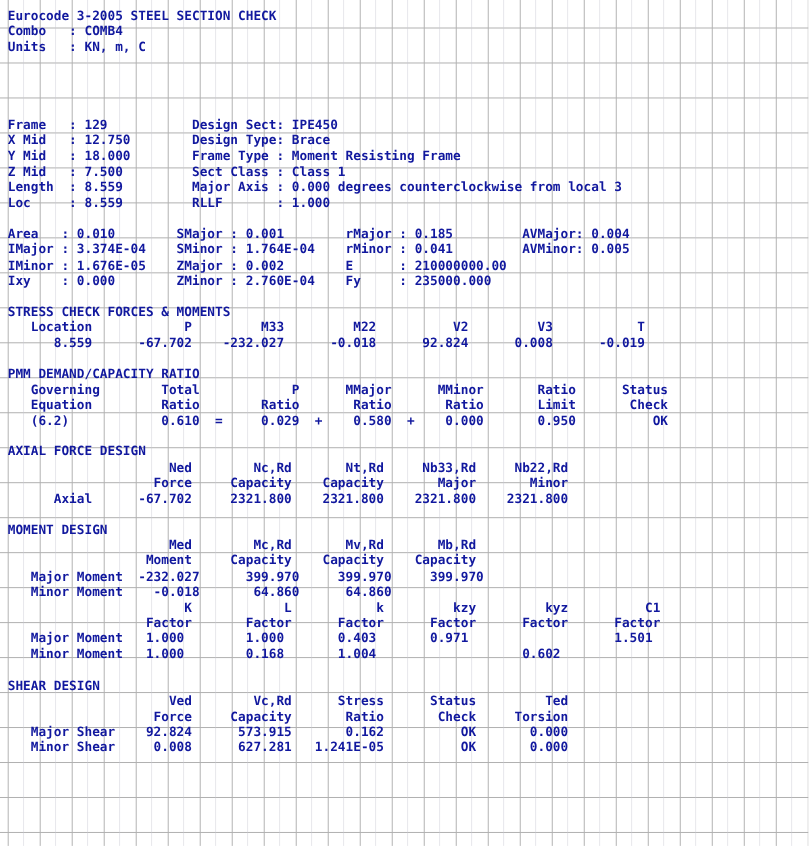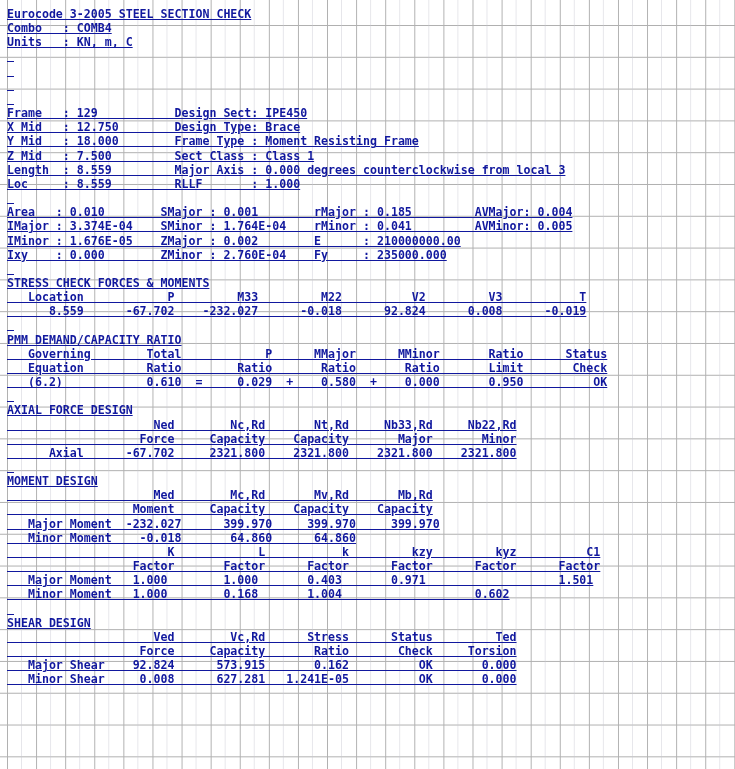--- a/index.html
+++ b/index.html
@@ -37,20 +37,20 @@
     padding: 7px 0 0 7px;
     font-family: "DejaVu Sans Mono", "Liberation Mono", monospace;
     font-size: 11.6px;
     line-height: 14.15px;
     font-weight: bold;
     color: #11189e;
     letter-spacing: 0px;
     white-space: pre;
     -webkit-font-smoothing: none;
   }
-  .rowline { display: block; min-height: 14.15px; text-decoration: underline; }
+  .rowline { display: block; min-height: 14.15px; }
 </style>
 </head>
 <body>
 
 <div id="sheet">
   <pre id="report"><span class="rowline">Eurocode 3-2005 STEEL SECTION CHECK</span><span class="rowline">Combo   : COMB4</span><span class="rowline">Units   : KN, m, C</span><span class="rowline">&nbsp;</span><span class="rowline">&nbsp;</span><span class="rowline">&nbsp;</span><span class="rowline">&nbsp;</span><span class="rowline">Frame   : 129           Design Sect: IPE450</span><span class="rowline">X Mid   : 12.750        Design Type: Brace</span><span class="rowline">Y Mid   : 18.000        Frame Type : Moment Resisting Frame</span><span class="rowline">Z Mid   : 7.500         Sect Class : Class 1</span><span class="rowline">Length  : 8.559         Major Axis : 0.000 degrees counterclockwise from local 3</span><span class="rowline">Loc     : 8.559         RLLF       : 1.000</span><span class="rowline">&nbsp;</span><span class="rowline">Area   : 0.010        SMajor : 0.001        rMajor : 0.185         AVMajor: 0.004</span><span class="rowline">IMajor : 3.374E-04    SMinor : 1.764E-04    rMinor : 0.041         AVMinor: 0.005</span><span class="rowline">IMinor : 1.676E-05    ZMajor : 0.002        E      : 210000000.00</span><span class="rowline">Ixy    : 0.000        ZMinor : 2.760E-04    Fy     : 235000.000</span><span class="rowline">&nbsp;</span><span class="rowline">STRESS CHECK FORCES &amp; MOMENTS</span><span class="rowline">   Location            P         M33         M22          V2         V3           T</span><span class="rowline">      8.559      -67.702    -232.027      -0.018      92.824      0.008      -0.019</span><span class="rowline">&nbsp;</span><span class="rowline">PMM DEMAND/CAPACITY RATIO</span><span class="rowline">   Governing        Total            P      MMajor      MMinor       Ratio      Status</span><span class="rowline">   Equation         Ratio        Ratio       Ratio       Ratio       Limit       Check</span><span class="rowline">   (6.2)            0.610  =     0.029  +    0.580  +    0.000       0.950          OK</span><span class="rowline">&nbsp;</span><span class="rowline">AXIAL FORCE DESIGN</span><span class="rowline">                     Ned        Nc,Rd       Nt,Rd     Nb33,Rd     Nb22,Rd</span><span class="rowline">                   Force     Capacity    Capacity       Major       Minor</span><span class="rowline">      Axial      -67.702     2321.800    2321.800    2321.800    2321.800</span><span class="rowline">&nbsp;</span><span class="rowline">MOMENT DESIGN</span><span class="rowline">                     Med        Mc,Rd       Mv,Rd       Mb,Rd</span><span class="rowline">                  Moment     Capacity    Capacity    Capacity</span><span class="rowline">   Major Moment  -232.027      399.970     399.970     399.970</span><span class="rowline">   Minor Moment    -0.018       64.860      64.860</span><span class="rowline">                       K            L           k         kzy         kyz          C1</span><span class="rowline">                  Factor       Factor      Factor      Factor      Factor      Factor</span><span class="rowline">   Major Moment   1.000        1.000       0.403       0.971                   1.501</span><span class="rowline">   Minor Moment   1.000        0.168       1.004                   0.602</span><span class="rowline">&nbsp;</span><span class="rowline">SHEAR DESIGN</span><span class="rowline">                     Ved        Vc,Rd      Stress      Status         Ted</span><span class="rowline">                   Force     Capacity       Ratio       Check     Torsion</span><span class="rowline">   Major Shear    92.824      573.915       0.162          OK       0.000</span><span class="rowline">   Minor Shear     0.008      627.281   1.241E-05          OK       0.000</span></pre>
 </div>
 
 </body></html>

